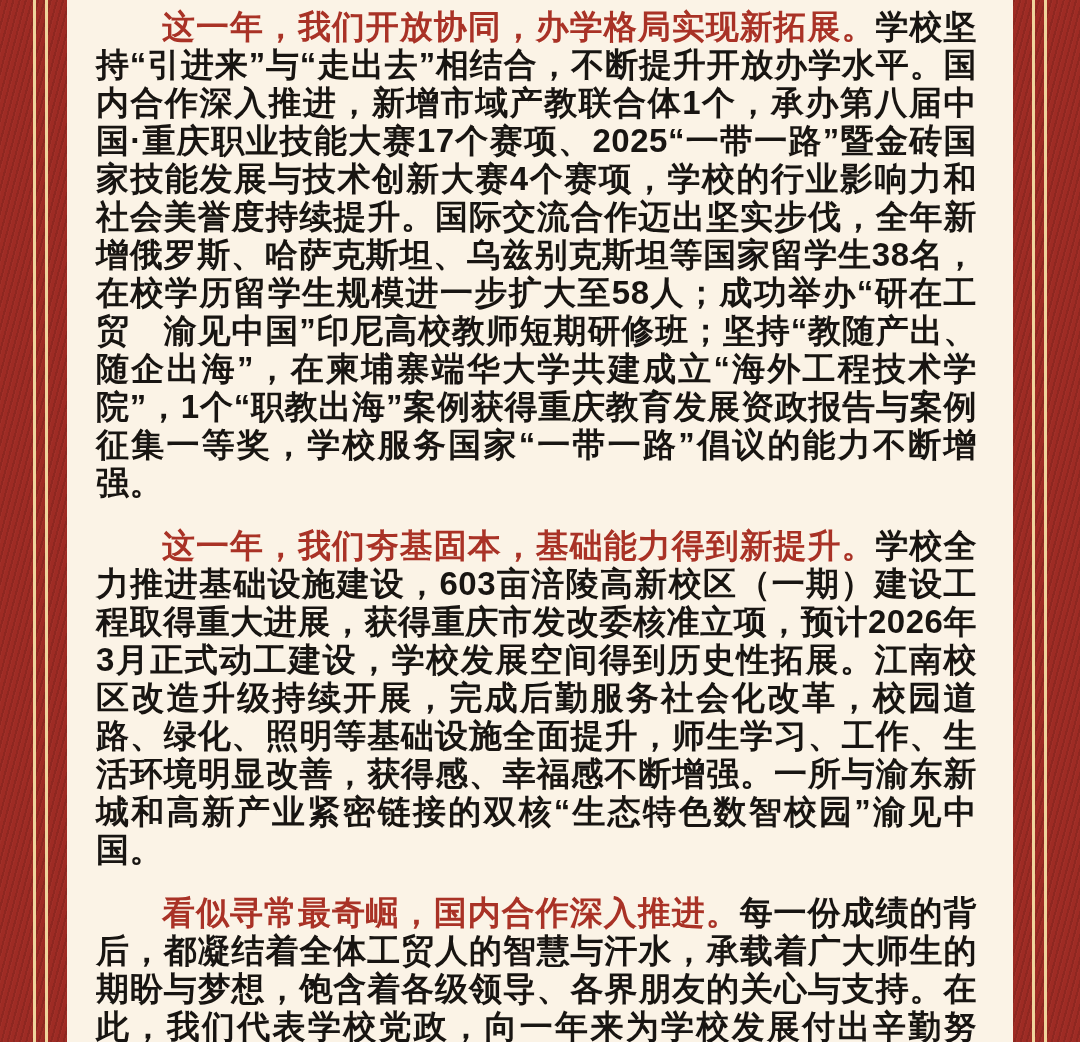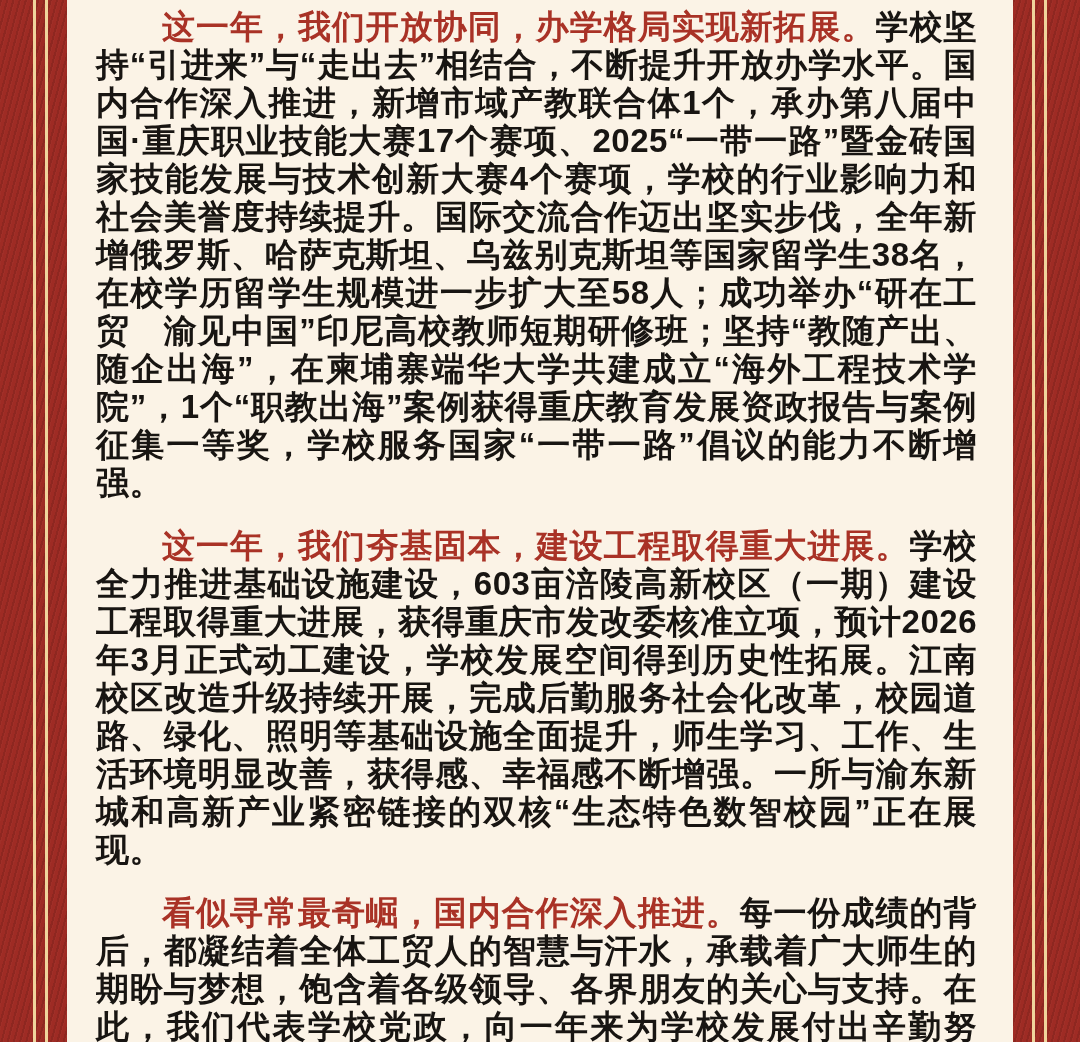--- a/index.html
+++ b/index.html
@@ -81,21 +81,21 @@
 <div class="canvas">
   <div class="frame">
     <div class="border-col border-left"></div>
 
     <div class="content">
       <p>
         <span class="lead">这一年，我们开放协同，办学格局实现新拓展。</span><span>学校坚持“引进来”与“走出去”相结合，不断提升开放办学水平。国内合作深入推进，新增市域产教联合体1个，承办第八届中国·重庆职业技能大赛17个赛项、2025“一带一路”暨金砖国家技能发展与技术创新大赛4个赛项，学校的行业影响力和社会美誉度持续提升。国际交流合作迈出坚实步伐，全年新增俄罗斯、哈萨克斯坦、乌兹别克斯坦等国家留学生38名，在校学历留学生规模进一步扩大至58人；成功举办“研在工贸　渝见中国”印尼高校教师短期研修班；坚持“教随产出、随企出海”，在柬埔寨端华大学共建成立“海外工程技术学院”，1个“职教出海”案例获得重庆教育发展资政报告与案例征集一等奖，学校服务国家“一带一路”倡议的能力不断增强。</span>
       </p>
 
       <p>
-        <span class="lead">这一年，我们夯基固本，建设工程取得重大进展。</span><span>学校全力推进基础设施建设，603亩涪陵高新校区（一期）建设工程取得重大进展，获得重庆市发改委核准立项，预计2026年3月正式动工建设，学校发展空间得到历史性拓展。江南校区改造升级持续开展，完成后勤服务社会化改革，校园道路、绿化、照明等基础设施全面提升，师生学习、工作、生活环境明显改善，获得感、幸福感不断增强。一所与渝东新城和高新产业紧密链接的双核“生态特色数智校园”正在展现。</span>
+        <span class="lead">这一年，我们夯基固本，基础能力得到新提升。</span><span>学校全力推进基础设施建设，603亩涪陵高新校区（一期）建设工程取得重大进展，获得重庆市发改委核准立项，预计2026年3月正式动工建设，学校发展空间得到历史性拓展。江南校区改造升级持续开展，完成后勤服务社会化改革，校园道路、绿化、照明等基础设施全面提升，师生学习、工作、生活环境明显改善，获得感、幸福感不断增强。一所与渝东新城和高新产业紧密链接的双核“生态特色数智校园”渝见中国。</span>
       </p>
 
       <p>
         <span class="lead">看似寻常最奇崛，国内合作深入推进。</span><span>每一份成绩的背后，都凝结着全体工贸人的智慧与汗水，承载着广大师生的期盼与梦想，饱含着各级领导、各界朋友的关心与支持。在此，我们代表学校党政，向一年来为学校发展付出辛勤努力、作出积极贡献的每一位师生员工，向长期以来关心支持学校发展的各级领导、广大校友和社会各界朋友，表示衷心的感谢并致以崇高的敬意！</span>
       </p>
     </div>
 
     <div class="border-col border-right"></div>
   </div>
   <div class="bottom-strip"></div>

